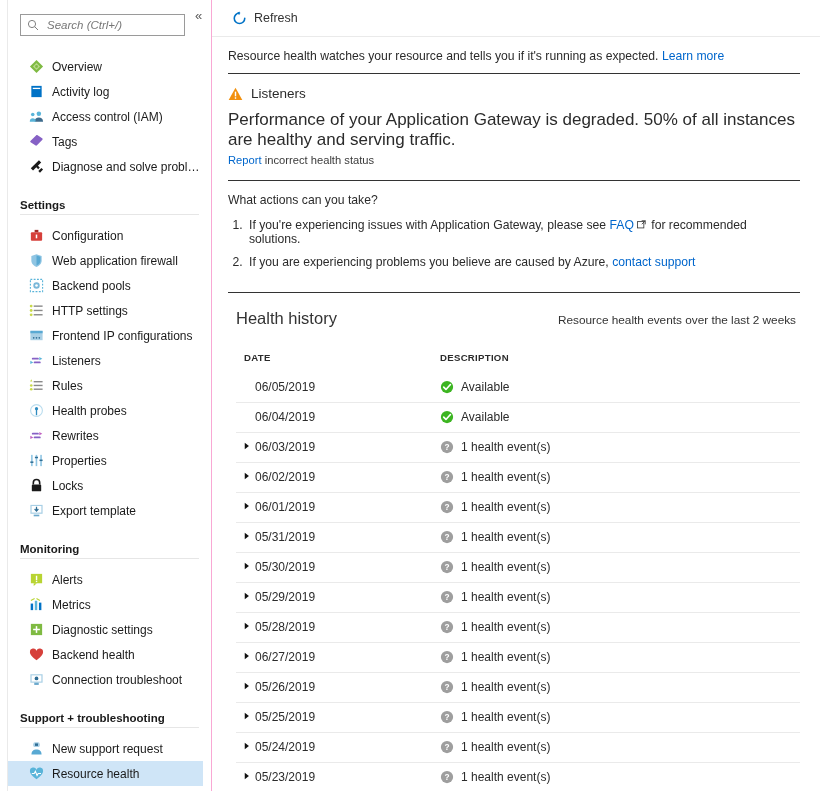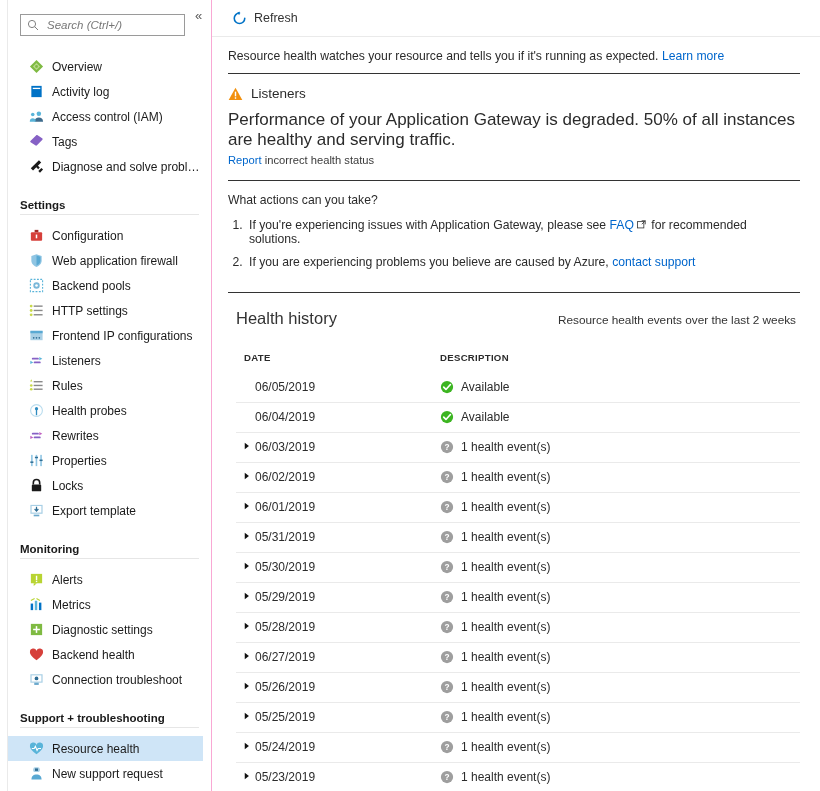--- a/index.html
+++ b/index.html
@@ -422,38 +422,38 @@
                 <rect x="2.8" y="3.6" width="10.4" height="6.6" fill="#ffffff"></rect>
                 <rect x="5.6" y="11.4" width="4.8" height="2.4" fill="#6ba8cc"></rect>
                 <circle cx="8" cy="6.9" r="2" fill="#2e6d94"></circle>
               </svg>
             </span>
             <span class="nav-label">Connection troubleshoot</span>
           </li>
         </ul>
         <div class="nav-section"><span>Support + troubleshooting</span><span class="rule"></span></div>
         <ul class="nav-list">
-          <li class="nav-item selected">
-            <span class="nav-icon">
-              <svg viewBox="0 0 16 16" width="15" height="15">
-                <path d="M8 14 C2 9.6 1 7 1 5.2 A3.6 3.6 0 0 1 8 4 A3.6 3.6 0 0 1 15 5.2 C15 7 14 9.6 8 14 Z" fill="#59b4d9"></path>
-                <path d="M3 8 L5.6 8 L6.8 5.6 L8.6 10.2 L9.8 8 L12.8 8" stroke="#ffffff" stroke-width="1.1" fill="none"></path>
-              </svg>
-            </span>
-            <span class="nav-label">Resource health</span>
-          </li>
           <li class="nav-item">
             <span class="nav-icon">
               <svg viewBox="0 0 16 16" width="15" height="15">
                 <rect x="4.5" y="1.4" width="7" height="5" rx="2" fill="#a8cfe5"></rect>
                 <path d="M2.6 14.4 C2.6 10.4 5 9 8 9 C11 9 13.4 10.4 13.4 14.4 Z" fill="#59a9d3"></path>
                 <rect x="6.4" y="2.6" width="3.2" height="2.6" fill="#2e6d94"></rect>
               </svg>
             </span>
             <span class="nav-label">New support request</span>
+          </li>
+          <li class="nav-item selected">
+            <span class="nav-icon">
+              <svg viewBox="0 0 16 16" width="15" height="15">
+                <path d="M8 14 C2 9.6 1 7 1 5.2 A3.6 3.6 0 0 1 8 4 A3.6 3.6 0 0 1 15 5.2 C15 7 14 9.6 8 14 Z" fill="#59b4d9"></path>
+                <path d="M3 8 L5.6 8 L6.8 5.6 L8.6 10.2 L9.8 8 L12.8 8" stroke="#ffffff" stroke-width="1.1" fill="none"></path>
+              </svg>
+            </span>
+            <span class="nav-label">Resource health</span>
           </li>
         </ul>
       </div>
   </div>
 
   <div class="main">
 
     <div class="toolbar">
       <button class="tb-btn">
         <span class="refresh-ico">

